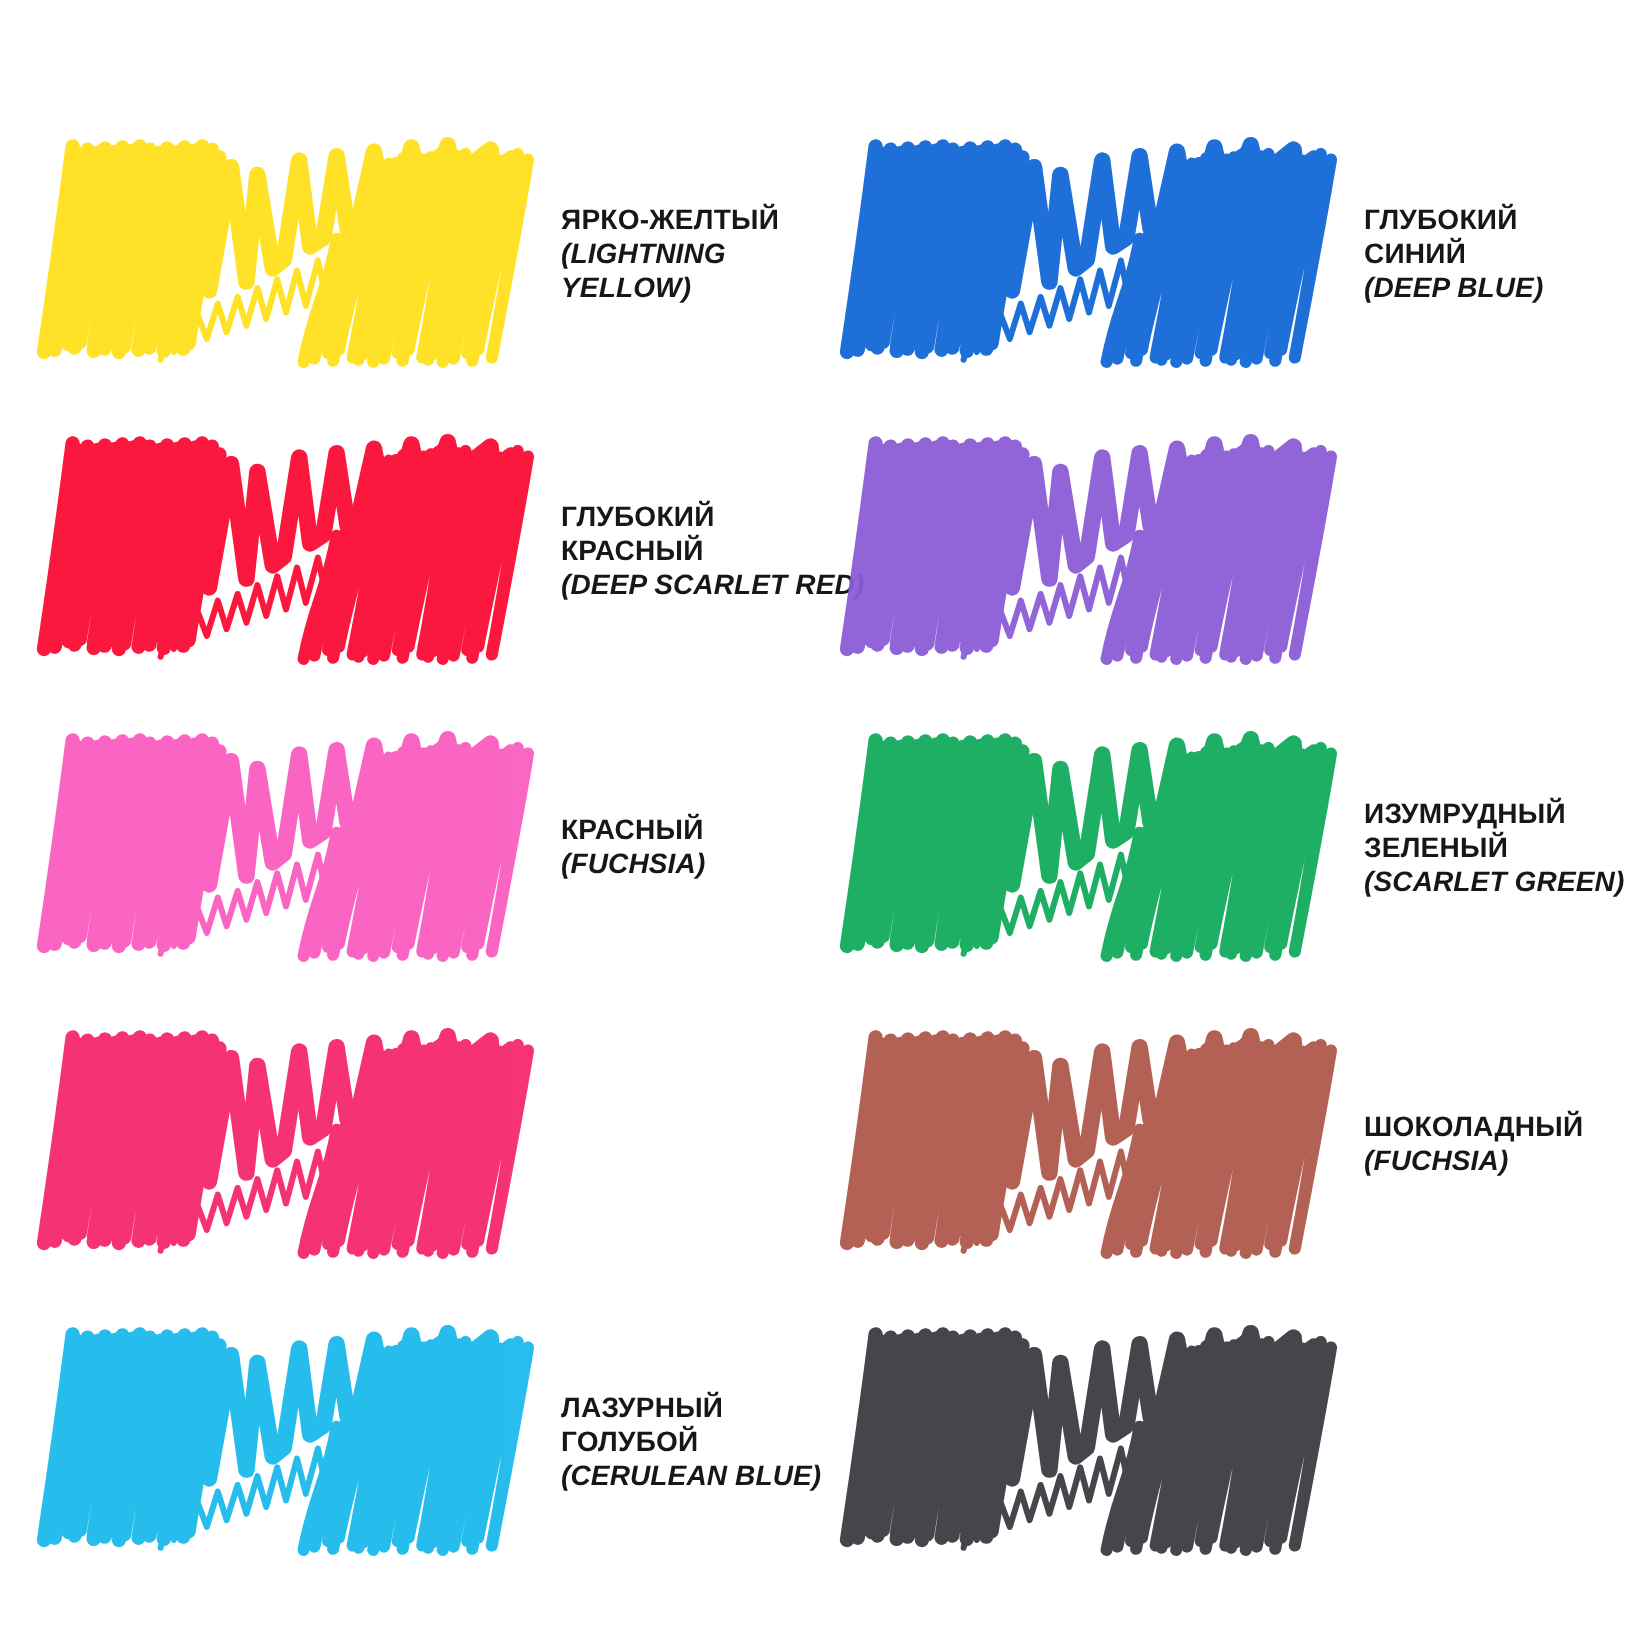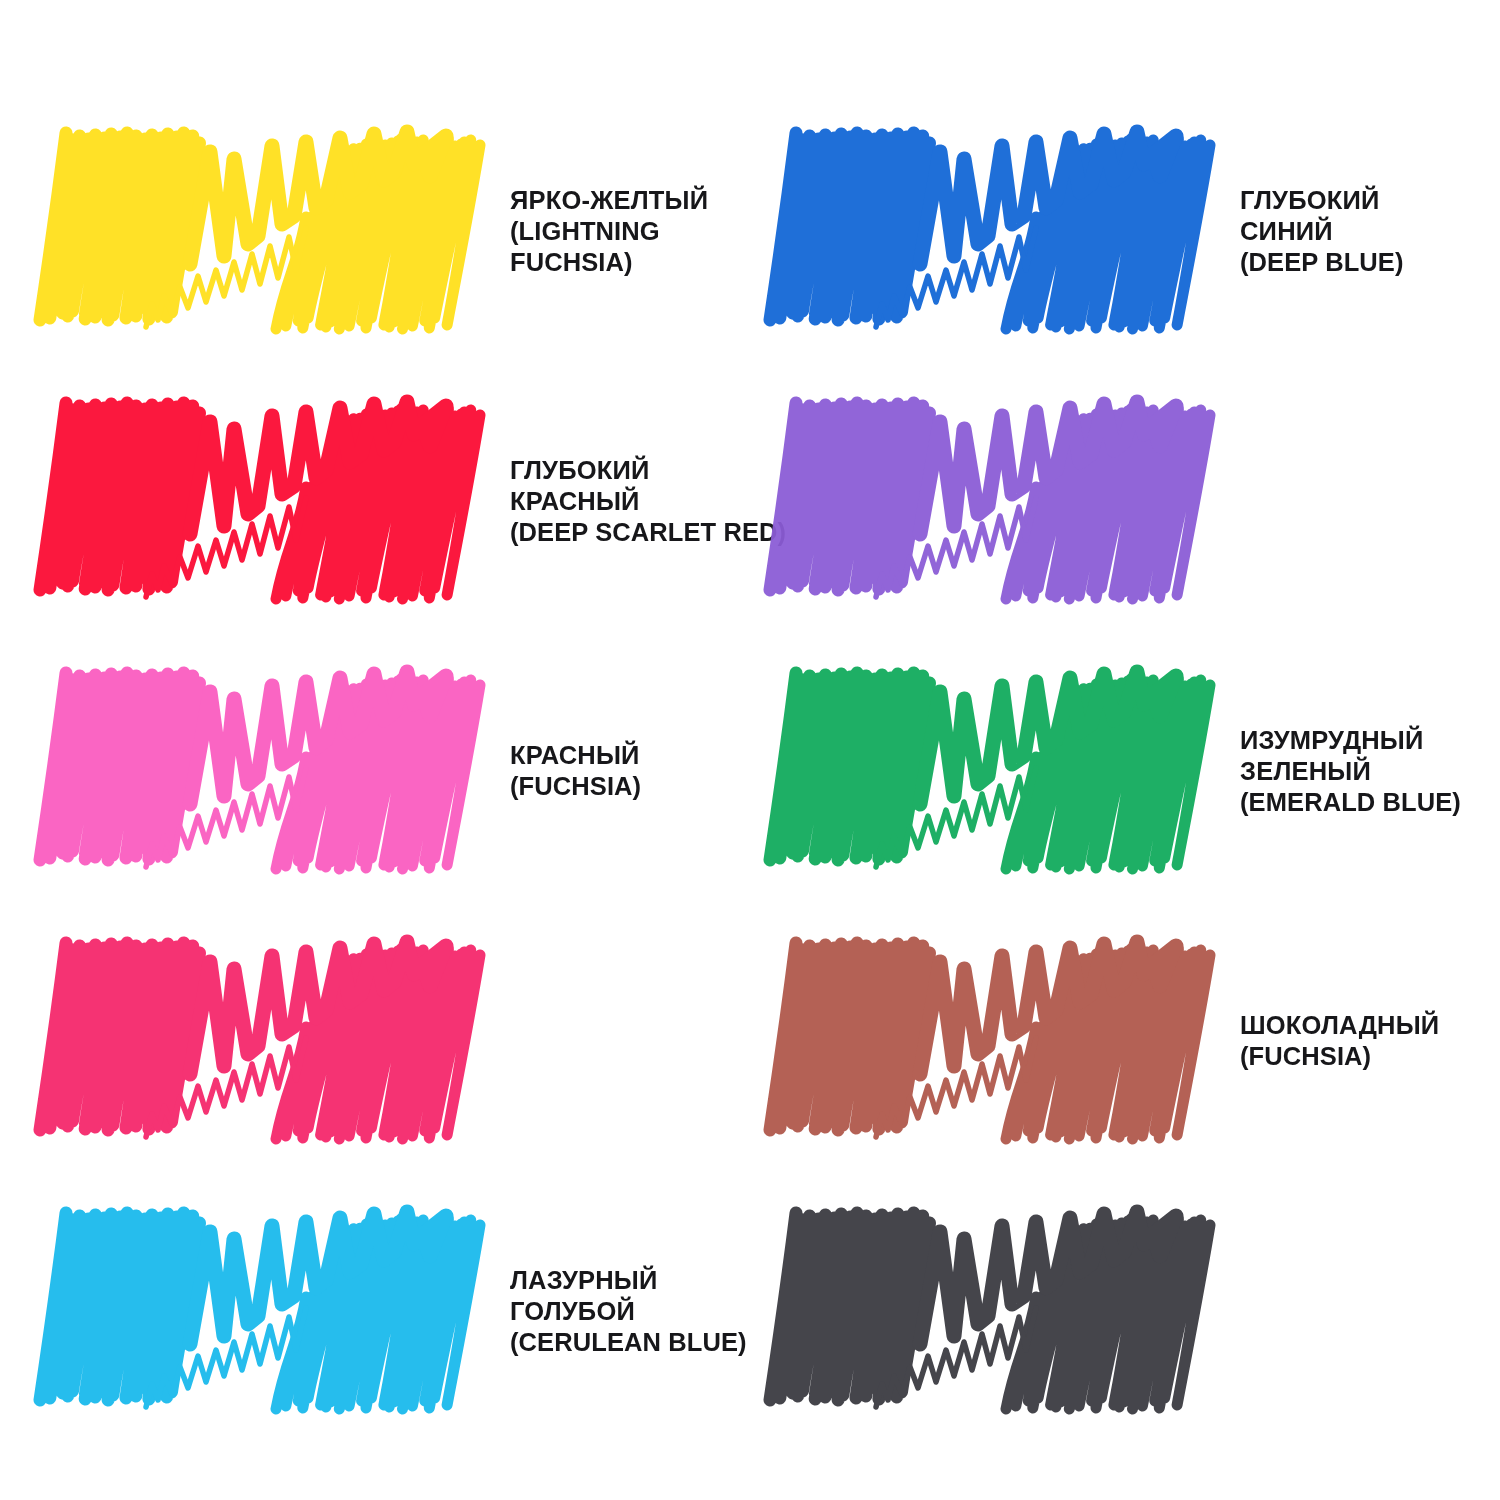--- a/index.html
+++ b/index.html
@@ -62,20 +62,21 @@
   .label-line {
     font-weight: bold;
     font-size: 25.5px;
     line-height: 31px;
     letter-spacing: 0.2px;
     color: #17171a;
     white-space: nowrap;
   }
   .label-line.latin {
     letter-spacing: 0.1px;
+    font-style: italic;
   }
 </style>
 </head>
 <body>
 
 <div id="sheet">
   <div class="swatch-grid">
       <div class="swatch-row col-left">
         <div class="scribble-holder">
           <svg viewBox="0 0 430 215" preserveAspectRatio="none">
@@ -83,21 +84,21 @@
               <path d="M8.0,9.0 C1.0,64.0 -9.0,136.0 -18.0,196.0 M14.8,16.0 C7.8,71.0 -4.2,131.0 -13.2,191.0 M21.6,12.0 C14.6,67.0 0.6,126.0 -8.4,186.0 M23.8,19.0 C16.8,74.0 0.8,134.0 -8.2,194.0 M30.6,15.0 C23.6,70.0 13.6,129.0 4.6,189.0 M37.4,11.0 C30.4,66.0 18.4,124.0 9.4,184.0 M39.7,18.0 C32.7,73.0 18.7,132.0 9.7,192.0 M46.5,14.0 C39.5,69.0 23.5,127.0 14.5,187.0 M53.2,10.0 C46.2,65.0 36.2,135.0 27.2,195.0 M55.5,17.0 C48.5,72.0 36.5,130.0 27.5,190.0 M62.3,13.0 C55.3,68.0 41.3,125.0 32.3,185.0 M69.1,9.0 C62.1,64.0 46.1,133.0 37.1,193.0 M71.4,16.0 C64.4,71.0 54.4,128.0 45.4,188.0 M78.1,12.0 C71.1,67.0 59.1,136.0 50.1,196.0 M84.9,19.0 C77.9,74.0 63.9,131.0 54.9,191.0 M87.2,15.0 C80.2,70.0 64.2,126.0 55.2,186.0 M94.0,11.0 C87.0,66.0 77.0,134.0 68.0,194.0 M100.8,18.0 C93.8,73.0 81.8,129.0 72.8,189.0 M103.0,14.0 C96.0,69.0 82.0,124.0 73.0,184.0 M109.8,10.0 C102.8,65.0 86.8,132.0 77.8,192.0 M116.6,17.0 C109.6,72.0 99.6,127.0 90.6,187.0 M118.9,13.0 C111.9,68.0 99.9,135.0 90.9,195.0 M125.7,9.0 C118.7,64.0 104.7,130.0 95.7,190.0 M132.4,16.0 C125.4,71.0 109.4,125.0 100.4,185.0 M134.7,12.0 C127.7,67.0 117.7,133.0 108.7,193.0 M141.5,19.0 C134.5,74.0 122.5,128.0 113.5,188.0 " stroke="#FFE01A" stroke-width="13"></path>
               <path d="M248.0,93.0 C240.0,141.0 228.0,153.0 218.0,205.0 M254.5,92.4 C246.5,140.4 232.5,148.0 222.5,200.0 M260.9,82.8 C252.9,130.8 236.9,143.0 226.9,195.0 M263.8,73.3 C255.8,121.3 237.8,150.0 227.8,202.0 M270.3,63.7 C262.3,111.7 250.3,145.0 240.3,197.0 M276.8,63.1 C268.8,111.1 254.8,152.0 244.8,204.0 M279.6,53.5 C271.6,101.5 255.6,147.0 245.6,199.0 M286.1,44.0 C278.1,92.0 260.1,142.0 250.1,194.0 M292.6,34.4 C284.6,82.4 272.6,149.0 262.6,201.0 M295.5,24.8 C287.5,72.8 273.5,144.0 263.5,196.0 M301.9,24.2 C293.9,72.2 277.9,151.0 267.9,203.0 M308.4,20.0 C300.4,68.0 282.4,146.0 272.4,198.0 M311.3,18.0 C303.3,66.0 291.3,153.0 281.3,205.0 M317.7,16.0 C309.7,64.0 295.7,148.0 285.7,200.0 M324.2,23.0 C316.2,71.0 300.2,143.0 290.2,195.0 M327.1,21.0 C319.1,69.0 301.1,150.0 291.1,202.0 M333.6,19.0 C325.6,67.0 313.6,145.0 303.6,197.0 M340.0,17.0 C332.0,65.0 318.0,152.0 308.0,204.0 M342.9,15.0 C334.9,63.0 318.9,147.0 308.9,199.0 M349.4,22.0 C341.4,70.0 323.4,142.0 313.4,194.0 M355.9,20.0 C347.9,68.0 335.9,149.0 325.9,201.0 M358.7,18.0 C350.7,66.0 336.7,144.0 326.7,196.0 M365.2,16.0 C357.2,64.0 341.2,151.0 331.2,203.0 M371.7,23.0 C363.7,71.0 345.7,146.0 335.7,198.0 M374.5,21.0 C366.5,69.0 354.5,153.0 344.5,205.0 M381.0,19.0 C373.0,67.0 359.0,148.0 349.0,200.0 M387.5,17.0 C379.5,65.0 363.5,143.0 353.5,195.0 M390.4,15.0 C382.4,63.0 364.4,150.0 354.4,202.0 M396.8,22.0 C388.8,70.0 376.8,145.0 366.8,197.0 M403.3,20.0 C395.3,68.0 381.3,152.0 371.3,204.0 M406.2,18.0 C398.2,66.0 382.2,147.0 372.2,199.0 M412.7,16.0 C404.7,64.0 386.7,142.0 376.7,194.0 M419.1,23.0 C411.1,71.0 399.1,149.0 389.1,201.0 M422.0,21.0 C414.0,69.0 400.0,144.0 390.0,196.0 " stroke="#FFE01A" stroke-width="11"></path>
               <path d="M132,140 L152,28 L166,132 L176,35 L190,120 L200,112 L214,22 L224,100 L236,92 L248,18 L258,84 L268,76 L282,14 L292,68 L303,60 L316,10 L326,56 L336,48 L349,8 L356,40 L364,30 L372,52 L388,12 L360,34" stroke="#FFE01A" stroke-width="15"></path>
               <path d="M88,203 L94,180 L100,196 L106,172 L114,190 L122,163 L130,184 L140,152 L148,178 L158,146 L166,172 L176,138 L184,166 L194,130 L202,160 L212,122 L220,154 L231,113 L238,146 L248,104" stroke="#FFE01A" stroke-width="5.5"></path>
             </g>
           </svg>
         </div>
         <div class="label-block">
           <div class="label-line">ЯРКО-ЖЕЛТЫЙ</div>
           <div class="label-line latin">(LIGHTNING</div>
-          <div class="label-line latin">FUCHSIA)</div>
+          <div class="label-line latin">YELLOW)</div>
         </div>
       </div>
       <div class="swatch-row col-right">
         <div class="scribble-holder">
           <svg viewBox="0 0 430 215" preserveAspectRatio="none">
             <g fill="none" stroke-linecap="round" stroke-linejoin="round" opacity="0.94">
               <path d="M8.0,9.0 C1.0,64.0 -9.0,136.0 -18.0,196.0 M14.8,16.0 C7.8,71.0 -4.2,131.0 -13.2,191.0 M21.6,12.0 C14.6,67.0 0.6,126.0 -8.4,186.0 M23.8,19.0 C16.8,74.0 0.8,134.0 -8.2,194.0 M30.6,15.0 C23.6,70.0 13.6,129.0 4.6,189.0 M37.4,11.0 C30.4,66.0 18.4,124.0 9.4,184.0 M39.7,18.0 C32.7,73.0 18.7,132.0 9.7,192.0 M46.5,14.0 C39.5,69.0 23.5,127.0 14.5,187.0 M53.2,10.0 C46.2,65.0 36.2,135.0 27.2,195.0 M55.5,17.0 C48.5,72.0 36.5,130.0 27.5,190.0 M62.3,13.0 C55.3,68.0 41.3,125.0 32.3,185.0 M69.1,9.0 C62.1,64.0 46.1,133.0 37.1,193.0 M71.4,16.0 C64.4,71.0 54.4,128.0 45.4,188.0 M78.1,12.0 C71.1,67.0 59.1,136.0 50.1,196.0 M84.9,19.0 C77.9,74.0 63.9,131.0 54.9,191.0 M87.2,15.0 C80.2,70.0 64.2,126.0 55.2,186.0 M94.0,11.0 C87.0,66.0 77.0,134.0 68.0,194.0 M100.8,18.0 C93.8,73.0 81.8,129.0 72.8,189.0 M103.0,14.0 C96.0,69.0 82.0,124.0 73.0,184.0 M109.8,10.0 C102.8,65.0 86.8,132.0 77.8,192.0 M116.6,17.0 C109.6,72.0 99.6,127.0 90.6,187.0 M118.9,13.0 C111.9,68.0 99.9,135.0 90.9,195.0 M125.7,9.0 C118.7,64.0 104.7,130.0 95.7,190.0 M132.4,16.0 C125.4,71.0 109.4,125.0 100.4,185.0 M134.7,12.0 C127.7,67.0 117.7,133.0 108.7,193.0 M141.5,19.0 C134.5,74.0 122.5,128.0 113.5,188.0 " stroke="#1267D6" stroke-width="13"></path>
               <path d="M248.0,93.0 C240.0,141.0 228.0,153.0 218.0,205.0 M254.5,92.4 C246.5,140.4 232.5,148.0 222.5,200.0 M260.9,82.8 C252.9,130.8 236.9,143.0 226.9,195.0 M263.8,73.3 C255.8,121.3 237.8,150.0 227.8,202.0 M270.3,63.7 C262.3,111.7 250.3,145.0 240.3,197.0 M276.8,63.1 C268.8,111.1 254.8,152.0 244.8,204.0 M279.6,53.5 C271.6,101.5 255.6,147.0 245.6,199.0 M286.1,44.0 C278.1,92.0 260.1,142.0 250.1,194.0 M292.6,34.4 C284.6,82.4 272.6,149.0 262.6,201.0 M295.5,24.8 C287.5,72.8 273.5,144.0 263.5,196.0 M301.9,24.2 C293.9,72.2 277.9,151.0 267.9,203.0 M308.4,20.0 C300.4,68.0 282.4,146.0 272.4,198.0 M311.3,18.0 C303.3,66.0 291.3,153.0 281.3,205.0 M317.7,16.0 C309.7,64.0 295.7,148.0 285.7,200.0 M324.2,23.0 C316.2,71.0 300.2,143.0 290.2,195.0 M327.1,21.0 C319.1,69.0 301.1,150.0 291.1,202.0 M333.6,19.0 C325.6,67.0 313.6,145.0 303.6,197.0 M340.0,17.0 C332.0,65.0 318.0,152.0 308.0,204.0 M342.9,15.0 C334.9,63.0 318.9,147.0 308.9,199.0 M349.4,22.0 C341.4,70.0 323.4,142.0 313.4,194.0 M355.9,20.0 C347.9,68.0 335.9,149.0 325.9,201.0 M358.7,18.0 C350.7,66.0 336.7,144.0 326.7,196.0 M365.2,16.0 C357.2,64.0 341.2,151.0 331.2,203.0 M371.7,23.0 C363.7,71.0 345.7,146.0 335.7,198.0 M374.5,21.0 C366.5,69.0 354.5,153.0 344.5,205.0 M381.0,19.0 C373.0,67.0 359.0,148.0 349.0,200.0 M387.5,17.0 C379.5,65.0 363.5,143.0 353.5,195.0 M390.4,15.0 C382.4,63.0 364.4,150.0 354.4,202.0 M396.8,22.0 C388.8,70.0 376.8,145.0 366.8,197.0 M403.3,20.0 C395.3,68.0 381.3,152.0 371.3,204.0 M406.2,18.0 C398.2,66.0 382.2,147.0 372.2,199.0 M412.7,16.0 C404.7,64.0 386.7,142.0 376.7,194.0 M419.1,23.0 C411.1,71.0 399.1,149.0 389.1,201.0 M422.0,21.0 C414.0,69.0 400.0,144.0 390.0,196.0 " stroke="#1267D6" stroke-width="11"></path>
               <path d="M132,140 L152,28 L166,132 L176,35 L190,120 L200,112 L214,22 L224,100 L236,92 L248,18 L258,84 L268,76 L282,14 L292,68 L303,60 L316,10 L326,56 L336,48 L349,8 L356,40 L364,30 L372,52 L388,12 L360,34" stroke="#1267D6" stroke-width="15"></path>
               <path d="M88,203 L94,180 L100,196 L106,172 L114,190 L122,163 L130,184 L140,152 L148,178 L158,146 L166,172 L176,138 L184,166 L194,130 L202,160 L212,122 L220,154 L231,113 L238,146 L248,104" stroke="#1267D6" stroke-width="5.5"></path>
@@ -162,21 +163,21 @@
               <path d="M8.0,9.0 C1.0,64.0 -9.0,136.0 -18.0,196.0 M14.8,16.0 C7.8,71.0 -4.2,131.0 -13.2,191.0 M21.6,12.0 C14.6,67.0 0.6,126.0 -8.4,186.0 M23.8,19.0 C16.8,74.0 0.8,134.0 -8.2,194.0 M30.6,15.0 C23.6,70.0 13.6,129.0 4.6,189.0 M37.4,11.0 C30.4,66.0 18.4,124.0 9.4,184.0 M39.7,18.0 C32.7,73.0 18.7,132.0 9.7,192.0 M46.5,14.0 C39.5,69.0 23.5,127.0 14.5,187.0 M53.2,10.0 C46.2,65.0 36.2,135.0 27.2,195.0 M55.5,17.0 C48.5,72.0 36.5,130.0 27.5,190.0 M62.3,13.0 C55.3,68.0 41.3,125.0 32.3,185.0 M69.1,9.0 C62.1,64.0 46.1,133.0 37.1,193.0 M71.4,16.0 C64.4,71.0 54.4,128.0 45.4,188.0 M78.1,12.0 C71.1,67.0 59.1,136.0 50.1,196.0 M84.9,19.0 C77.9,74.0 63.9,131.0 54.9,191.0 M87.2,15.0 C80.2,70.0 64.2,126.0 55.2,186.0 M94.0,11.0 C87.0,66.0 77.0,134.0 68.0,194.0 M100.8,18.0 C93.8,73.0 81.8,129.0 72.8,189.0 M103.0,14.0 C96.0,69.0 82.0,124.0 73.0,184.0 M109.8,10.0 C102.8,65.0 86.8,132.0 77.8,192.0 M116.6,17.0 C109.6,72.0 99.6,127.0 90.6,187.0 M118.9,13.0 C111.9,68.0 99.9,135.0 90.9,195.0 M125.7,9.0 C118.7,64.0 104.7,130.0 95.7,190.0 M132.4,16.0 C125.4,71.0 109.4,125.0 100.4,185.0 M134.7,12.0 C127.7,67.0 117.7,133.0 108.7,193.0 M141.5,19.0 C134.5,74.0 122.5,128.0 113.5,188.0 " stroke="#11AB5C" stroke-width="13"></path>
               <path d="M248.0,93.0 C240.0,141.0 228.0,153.0 218.0,205.0 M254.5,92.4 C246.5,140.4 232.5,148.0 222.5,200.0 M260.9,82.8 C252.9,130.8 236.9,143.0 226.9,195.0 M263.8,73.3 C255.8,121.3 237.8,150.0 227.8,202.0 M270.3,63.7 C262.3,111.7 250.3,145.0 240.3,197.0 M276.8,63.1 C268.8,111.1 254.8,152.0 244.8,204.0 M279.6,53.5 C271.6,101.5 255.6,147.0 245.6,199.0 M286.1,44.0 C278.1,92.0 260.1,142.0 250.1,194.0 M292.6,34.4 C284.6,82.4 272.6,149.0 262.6,201.0 M295.5,24.8 C287.5,72.8 273.5,144.0 263.5,196.0 M301.9,24.2 C293.9,72.2 277.9,151.0 267.9,203.0 M308.4,20.0 C300.4,68.0 282.4,146.0 272.4,198.0 M311.3,18.0 C303.3,66.0 291.3,153.0 281.3,205.0 M317.7,16.0 C309.7,64.0 295.7,148.0 285.7,200.0 M324.2,23.0 C316.2,71.0 300.2,143.0 290.2,195.0 M327.1,21.0 C319.1,69.0 301.1,150.0 291.1,202.0 M333.6,19.0 C325.6,67.0 313.6,145.0 303.6,197.0 M340.0,17.0 C332.0,65.0 318.0,152.0 308.0,204.0 M342.9,15.0 C334.9,63.0 318.9,147.0 308.9,199.0 M349.4,22.0 C341.4,70.0 323.4,142.0 313.4,194.0 M355.9,20.0 C347.9,68.0 335.9,149.0 325.9,201.0 M358.7,18.0 C350.7,66.0 336.7,144.0 326.7,196.0 M365.2,16.0 C357.2,64.0 341.2,151.0 331.2,203.0 M371.7,23.0 C363.7,71.0 345.7,146.0 335.7,198.0 M374.5,21.0 C366.5,69.0 354.5,153.0 344.5,205.0 M381.0,19.0 C373.0,67.0 359.0,148.0 349.0,200.0 M387.5,17.0 C379.5,65.0 363.5,143.0 353.5,195.0 M390.4,15.0 C382.4,63.0 364.4,150.0 354.4,202.0 M396.8,22.0 C388.8,70.0 376.8,145.0 366.8,197.0 M403.3,20.0 C395.3,68.0 381.3,152.0 371.3,204.0 M406.2,18.0 C398.2,66.0 382.2,147.0 372.2,199.0 M412.7,16.0 C404.7,64.0 386.7,142.0 376.7,194.0 M419.1,23.0 C411.1,71.0 399.1,149.0 389.1,201.0 M422.0,21.0 C414.0,69.0 400.0,144.0 390.0,196.0 " stroke="#11AB5C" stroke-width="11"></path>
               <path d="M132,140 L152,28 L166,132 L176,35 L190,120 L200,112 L214,22 L224,100 L236,92 L248,18 L258,84 L268,76 L282,14 L292,68 L303,60 L316,10 L326,56 L336,48 L349,8 L356,40 L364,30 L372,52 L388,12 L360,34" stroke="#11AB5C" stroke-width="15"></path>
               <path d="M88,203 L94,180 L100,196 L106,172 L114,190 L122,163 L130,184 L140,152 L148,178 L158,146 L166,172 L176,138 L184,166 L194,130 L202,160 L212,122 L220,154 L231,113 L238,146 L248,104" stroke="#11AB5C" stroke-width="5.5"></path>
             </g>
           </svg>
         </div>
         <div class="label-block">
           <div class="label-line">ИЗУМРУДНЫЙ</div>
           <div class="label-line">ЗЕЛЕНЫЙ</div>
-          <div class="label-line latin">(EMERALD BLUE)</div>
+          <div class="label-line latin">(SCARLET GREEN)</div>
         </div>
       </div>
       <div class="swatch-row col-left">
         <div class="scribble-holder">
           <svg viewBox="0 0 430 215" preserveAspectRatio="none">
             <g fill="none" stroke-linecap="round" stroke-linejoin="round" opacity="0.94">
               <path d="M8.0,9.0 C1.0,64.0 -9.0,136.0 -18.0,196.0 M14.8,16.0 C7.8,71.0 -4.2,131.0 -13.2,191.0 M21.6,12.0 C14.6,67.0 0.6,126.0 -8.4,186.0 M23.8,19.0 C16.8,74.0 0.8,134.0 -8.2,194.0 M30.6,15.0 C23.6,70.0 13.6,129.0 4.6,189.0 M37.4,11.0 C30.4,66.0 18.4,124.0 9.4,184.0 M39.7,18.0 C32.7,73.0 18.7,132.0 9.7,192.0 M46.5,14.0 C39.5,69.0 23.5,127.0 14.5,187.0 M53.2,10.0 C46.2,65.0 36.2,135.0 27.2,195.0 M55.5,17.0 C48.5,72.0 36.5,130.0 27.5,190.0 M62.3,13.0 C55.3,68.0 41.3,125.0 32.3,185.0 M69.1,9.0 C62.1,64.0 46.1,133.0 37.1,193.0 M71.4,16.0 C64.4,71.0 54.4,128.0 45.4,188.0 M78.1,12.0 C71.1,67.0 59.1,136.0 50.1,196.0 M84.9,19.0 C77.9,74.0 63.9,131.0 54.9,191.0 M87.2,15.0 C80.2,70.0 64.2,126.0 55.2,186.0 M94.0,11.0 C87.0,66.0 77.0,134.0 68.0,194.0 M100.8,18.0 C93.8,73.0 81.8,129.0 72.8,189.0 M103.0,14.0 C96.0,69.0 82.0,124.0 73.0,184.0 M109.8,10.0 C102.8,65.0 86.8,132.0 77.8,192.0 M116.6,17.0 C109.6,72.0 99.6,127.0 90.6,187.0 M118.9,13.0 C111.9,68.0 99.9,135.0 90.9,195.0 M125.7,9.0 C118.7,64.0 104.7,130.0 95.7,190.0 M132.4,16.0 C125.4,71.0 109.4,125.0 100.4,185.0 M134.7,12.0 C127.7,67.0 117.7,133.0 108.7,193.0 M141.5,19.0 C134.5,74.0 122.5,128.0 113.5,188.0 " stroke="#F5276B" stroke-width="13"></path>
               <path d="M248.0,93.0 C240.0,141.0 228.0,153.0 218.0,205.0 M254.5,92.4 C246.5,140.4 232.5,148.0 222.5,200.0 M260.9,82.8 C252.9,130.8 236.9,143.0 226.9,195.0 M263.8,73.3 C255.8,121.3 237.8,150.0 227.8,202.0 M270.3,63.7 C262.3,111.7 250.3,145.0 240.3,197.0 M276.8,63.1 C268.8,111.1 254.8,152.0 244.8,204.0 M279.6,53.5 C271.6,101.5 255.6,147.0 245.6,199.0 M286.1,44.0 C278.1,92.0 260.1,142.0 250.1,194.0 M292.6,34.4 C284.6,82.4 272.6,149.0 262.6,201.0 M295.5,24.8 C287.5,72.8 273.5,144.0 263.5,196.0 M301.9,24.2 C293.9,72.2 277.9,151.0 267.9,203.0 M308.4,20.0 C300.4,68.0 282.4,146.0 272.4,198.0 M311.3,18.0 C303.3,66.0 291.3,153.0 281.3,205.0 M317.7,16.0 C309.7,64.0 295.7,148.0 285.7,200.0 M324.2,23.0 C316.2,71.0 300.2,143.0 290.2,195.0 M327.1,21.0 C319.1,69.0 301.1,150.0 291.1,202.0 M333.6,19.0 C325.6,67.0 313.6,145.0 303.6,197.0 M340.0,17.0 C332.0,65.0 318.0,152.0 308.0,204.0 M342.9,15.0 C334.9,63.0 318.9,147.0 308.9,199.0 M349.4,22.0 C341.4,70.0 323.4,142.0 313.4,194.0 M355.9,20.0 C347.9,68.0 335.9,149.0 325.9,201.0 M358.7,18.0 C350.7,66.0 336.7,144.0 326.7,196.0 M365.2,16.0 C357.2,64.0 341.2,151.0 331.2,203.0 M371.7,23.0 C363.7,71.0 345.7,146.0 335.7,198.0 M374.5,21.0 C366.5,69.0 354.5,153.0 344.5,205.0 M381.0,19.0 C373.0,67.0 359.0,148.0 349.0,200.0 M387.5,17.0 C379.5,65.0 363.5,143.0 353.5,195.0 M390.4,15.0 C382.4,63.0 364.4,150.0 354.4,202.0 M396.8,22.0 C388.8,70.0 376.8,145.0 366.8,197.0 M403.3,20.0 C395.3,68.0 381.3,152.0 371.3,204.0 M406.2,18.0 C398.2,66.0 382.2,147.0 372.2,199.0 M412.7,16.0 C404.7,64.0 386.7,142.0 376.7,194.0 M419.1,23.0 C411.1,71.0 399.1,149.0 389.1,201.0 M422.0,21.0 C414.0,69.0 400.0,144.0 390.0,196.0 " stroke="#F5276B" stroke-width="11"></path>
               <path d="M132,140 L152,28 L166,132 L176,35 L190,120 L200,112 L214,22 L224,100 L236,92 L248,18 L258,84 L268,76 L282,14 L292,68 L303,60 L316,10 L326,56 L336,48 L349,8 L356,40 L364,30 L372,52 L388,12 L360,34" stroke="#F5276B" stroke-width="15"></path>
               <path d="M88,203 L94,180 L100,196 L106,172 L114,190 L122,163 L130,184 L140,152 L148,178 L158,146 L166,172 L176,138 L184,166 L194,130 L202,160 L212,122 L220,154 L231,113 L238,146 L248,104" stroke="#F5276B" stroke-width="5.5"></path>

